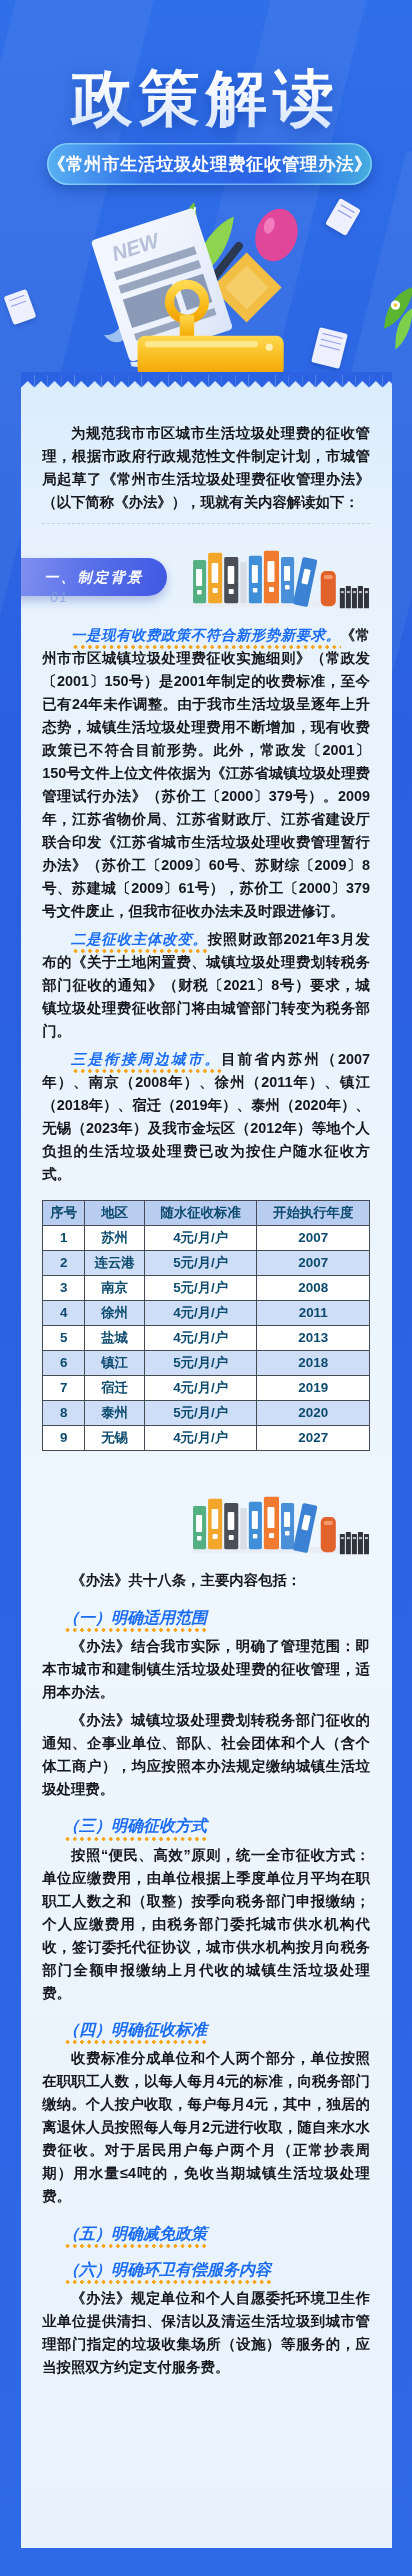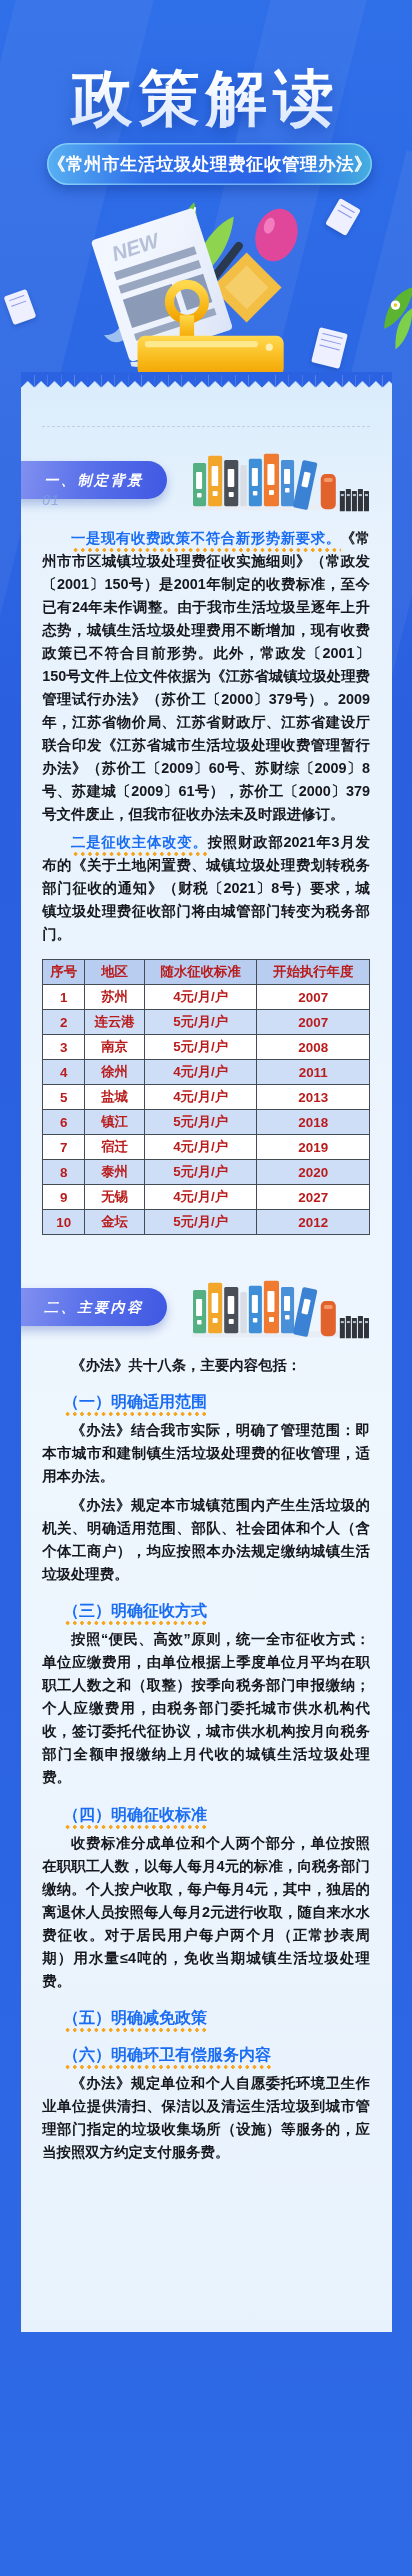--- a/index.html
+++ b/index.html
@@ -68,41 +68,42 @@
   
   .sec-head{position:relative;display:flex;align-items:flex-end;margin:24px 0 28px -28px;}
   .pill{
     height:38px;line-height:38px;padding:0 23px 0 30px;flex:none;
     border-radius:0 20.6px 20.6px 0;
     background:linear-gradient(100deg,#8593f0 0%,#5b72ea 45%,#3f58e2 100%);
     box-shadow:0 5.2px 9.3px rgba(30,60,170,0.28);
     color:#fff;font-size:14px;font-weight:800;letter-spacing:2.6px;font-style:italic;
   }
   .sec-num{
-    position:absolute;left:28px;top:41px;font-size:14px;font-weight:400;font-style:italic;
+    position:absolute;left:36px;top:41px;font-size:14px;font-weight:400;font-style:italic;
     color:rgba(125,160,220,0.75);letter-spacing:1px;
   }
   .books{width:181px;height:63px;margin-left:auto;margin-bottom:-15.5px;flex:none;}
 
   .lead{color:#1a6df2;font-weight:800;}
   .dotted{
     background-image:radial-gradient(circle,#f6a51d 1.6px,rgba(246,165,29,0) 1.9px);
     background-size:7.2px 4.1px;background-repeat:repeat-x;background-position:1px 100%;
     padding-bottom:6.2px;
+    font-style:italic;
   }
   .item-h{
     font-size:16px;font-weight:800;color:#1a6df2;text-indent:1.3em;
     margin:13.4px 0 6.2px 0;line-height:23px;
   }
 
   
   .tbl{width:100%;border-collapse:collapse;margin:13.4px 0 5.2px 0;}
   .tbl th,.tbl td{
     border:0.8px solid #454b55;text-align:center;vertical-align:middle;
-    font-size:13.4px;color:#b91c1c;height:24px;padding:0 2.1px;font-weight:600;
+    font-size:13.4px;color:#0c4a6e;height:24px;padding:0 2.1px;font-weight:600;
   }
   .tbl th{background:#b9cdf1;font-weight:800;}
   .tbl tr.alt td{background:#cfdef7;}
   .tbl tr.norm td{background:#ffffff;}
 </style>
 </head>
 <body>
 
 <svg width="0" height="0" style="position:absolute">
   <defs>
@@ -224,33 +225,35 @@
   <path d="M62,70 C40,84 28,110 30,150 C48,136 60,108 62,84 Z" fill="#7ed04a"></path>
   <circle cx="30" cy="64" r="9" fill="#ffffff"></circle>
     <circle cx="30" cy="64" r="3.5" fill="#f2c230"></circle>
 </svg>
 
 <div class="panel-wrap">
   <div class="panel">
 
     <div class="panel-content">
 
+      <p class="intro-p">为规范我市市区城市生活垃圾处理费的征收管理，根据市政府行政规范性文件制定计划，市城管局起草了《常州市生活垃圾处理费征收管理办法》（以下简称《办法》），现就有关内容解读如下：</p>
       <div class="dash-line"></div>
 
       <div class="sec-head">
         <div class="pill">一、制定背景</div>
         <div class="sec-num">01</div>
         <svg class="books" viewBox="0 0 360 122">
             <use href="#books-def"></use>
           </svg>
       </div>
 
       <div>
           <p class="body-p"><span class="lead dotted">一是现有收费政策不符合新形势新要求。</span><span>《常州市市区城镇垃圾处理费征收实施细则》（常政发〔2001〕150号）是2001年制定的收费标准，至今已有24年未作调整。由于我市生活垃圾呈逐年上升态势，城镇生活垃圾处理费用不断增加，现有收费政策已不符合目前形势。此外，常政发〔2001〕150号文件上位文件依据为《江苏省城镇垃圾处理费管理试行办法》（苏价工〔2000〕379号）。2009年，江苏省物价局、江苏省财政厅、江苏省建设厅联合印发《江苏省城市生活垃圾处理收费管理暂行办法》（苏价工〔2009〕60号、苏财综〔2009〕8号、苏建城〔2009〕61号），苏价工〔2000〕379号文件废止，但我市征收办法未及时跟进修订。</span></p>
           <p class="body-p"><span class="lead dotted">二是征收主体改变。</span><span>按照财政部2021年3月发布的《关于土地闲置费、城镇垃圾处理费划转税务部门征收的通知》（财税〔2021〕8号）要求，城镇垃圾处理费征收部门将由城管部门转变为税务部门。</span></p>
+          <p class="body-p"><span class="lead dotted">三是衔接周边城市。</span><span>目前省内苏州（2007年）、南京（2008年）、徐州（2011年）、镇江（2018年）、宿迁（2019年）、泰州（2020年）、无锡（2023年）及我市金坛区（2012年）等地个人负担的生活垃圾处理费已改为按住户随水征收方式。</span></p>
         </div>
 
       <table class="tbl">
         <thead>
             <tr>
               <th>序号</th>
               <th>地区</th>
               <th>随水征收标准</th>
               <th>开始执行年度</th>
             </tr>
@@ -303,42 +306,35 @@
               <td>泰州</td>
               <td>5元/月/户</td>
               <td>2020</td>
             </tr>
             <tr class="norm">
               <td>9</td>
               <td>无锡</td>
               <td>4元/月/户</td>
               <td>2027</td>
             </tr>
-            <tr class="alt">
-              <td>10</td>
-              <td>金坛</td>
-              <td>5元/月/户</td>
-              <td>2012</td>
-            </tr>
           </tbody>
       </table>
 
       <div class="sec-head" style="margin-top:43px">
-        <div class="pill">二、主要内容</div>
         <svg class="books" viewBox="0 0 360 122">
             <use href="#books-def"></use>
           </svg>
       </div>
 
       <p class="body-p">《办法》共十八条，主要内容包括：</p>
 
       <div>
           <div class="item-h"><span class="dotted">（一）明确适用范围</span></div>
           <p class="body-p">《办法》结合我市实际，明确了管理范围：即本市城市和建制镇生活垃圾处理费的征收管理，适用本办法。</p>
-          <p class="body-p">《办法》规定本市城镇范围内产生生活垃圾的机关、明确适用范围、部队、社会团体和个人（含个体工商户），均应按照本办法规定缴纳城镇生活垃圾处理费。</p>
+          <p class="body-p">《办法》城镇垃圾处理费划转税务部门征收的通知、企事业单位、部队、社会团体和个人（含个体工商户），均应按照本办法规定缴纳城镇生活垃圾处理费。</p>
           <div class="item-h"><span class="dotted">（三）明确征收方式</span></div>
           <p class="body-p">按照“便民、高效”原则，统一全市征收方式：单位应缴费用，由单位根据上季度单位月平均在职职工人数之和（取整）按季向税务部门申报缴纳；个人应缴费用，由税务部门委托城市供水机构代收，签订委托代征协议，城市供水机构按月向税务部门全额申报缴纳上月代收的城镇生活垃圾处理费。</p>
           <div class="item-h"><span class="dotted">（四）明确征收标准</span></div>
           <p class="body-p">收费标准分成单位和个人两个部分，单位按照在职职工人数，以每人每月4元的标准，向税务部门缴纳。个人按户收取，每户每月4元，其中，独居的离退休人员按照每人每月2元进行收取，随自来水水费征收。对于居民用户每户两个月（正常抄表周期）用水量≤4吨的，免收当期城镇生活垃圾处理费。</p>
           <div class="item-h"><span class="dotted">（五）明确减免政策</span></div>
           <div class="item-h"><span class="dotted">（六）明确环卫有偿服务内容</span></div>
           <p class="body-p">《办法》规定单位和个人自愿委托环境卫生作业单位提供清扫、保洁以及清运生活垃圾到城市管理部门指定的垃圾收集场所（设施）等服务的，应当按照双方约定支付服务费。</p>
           <div class="item-h"></div>
         </div>
 

